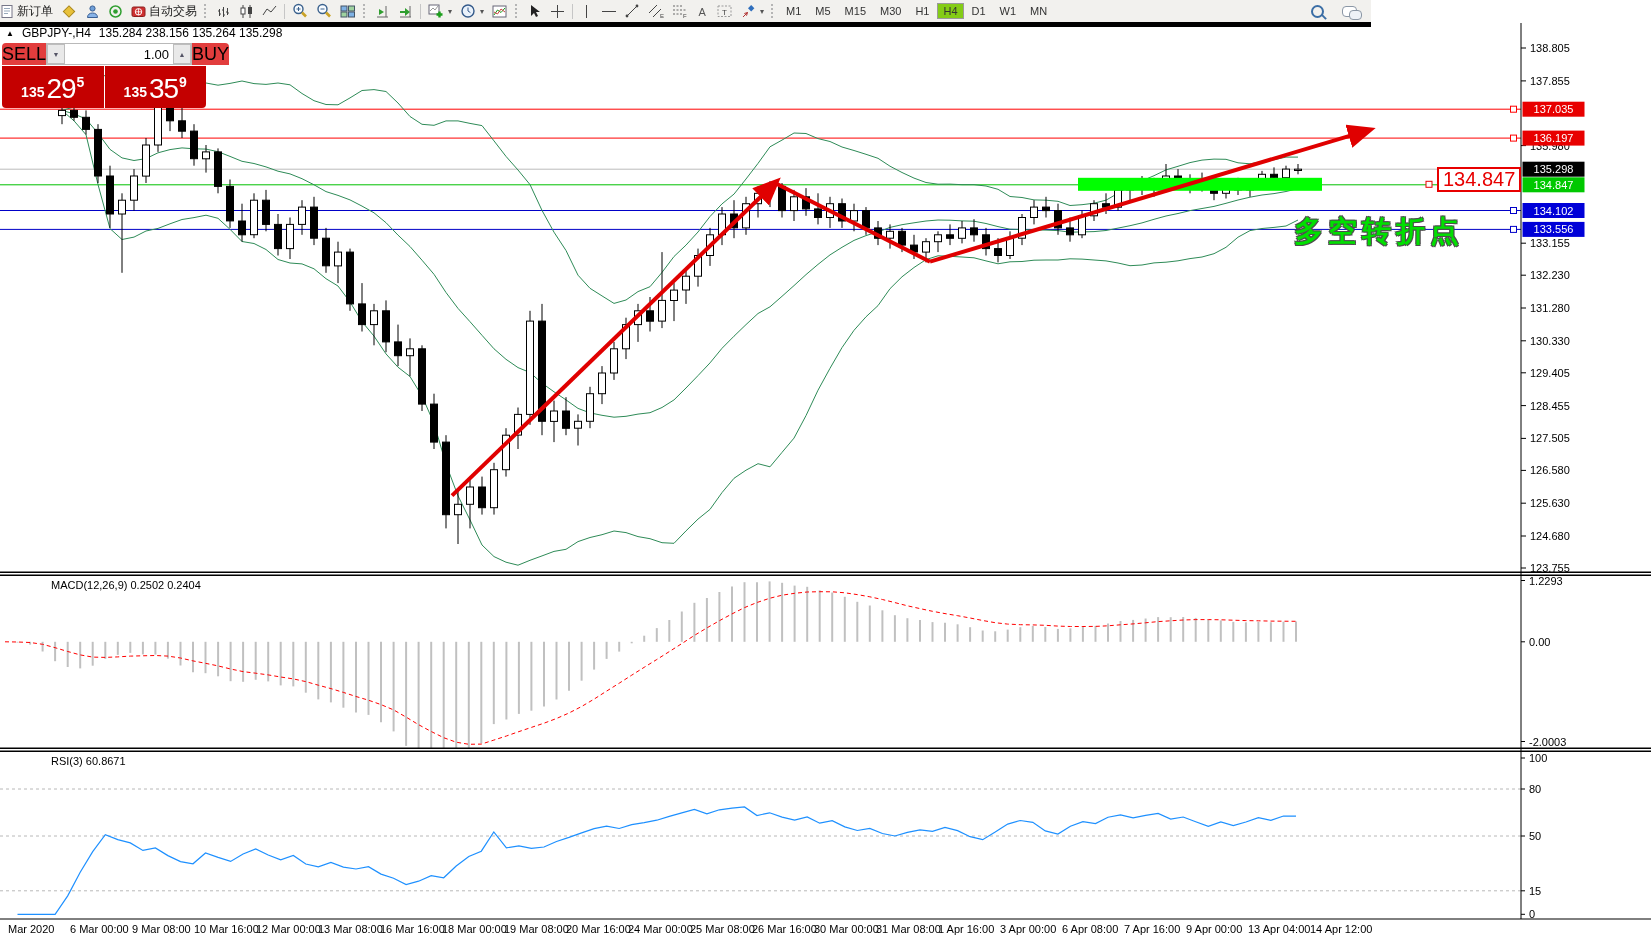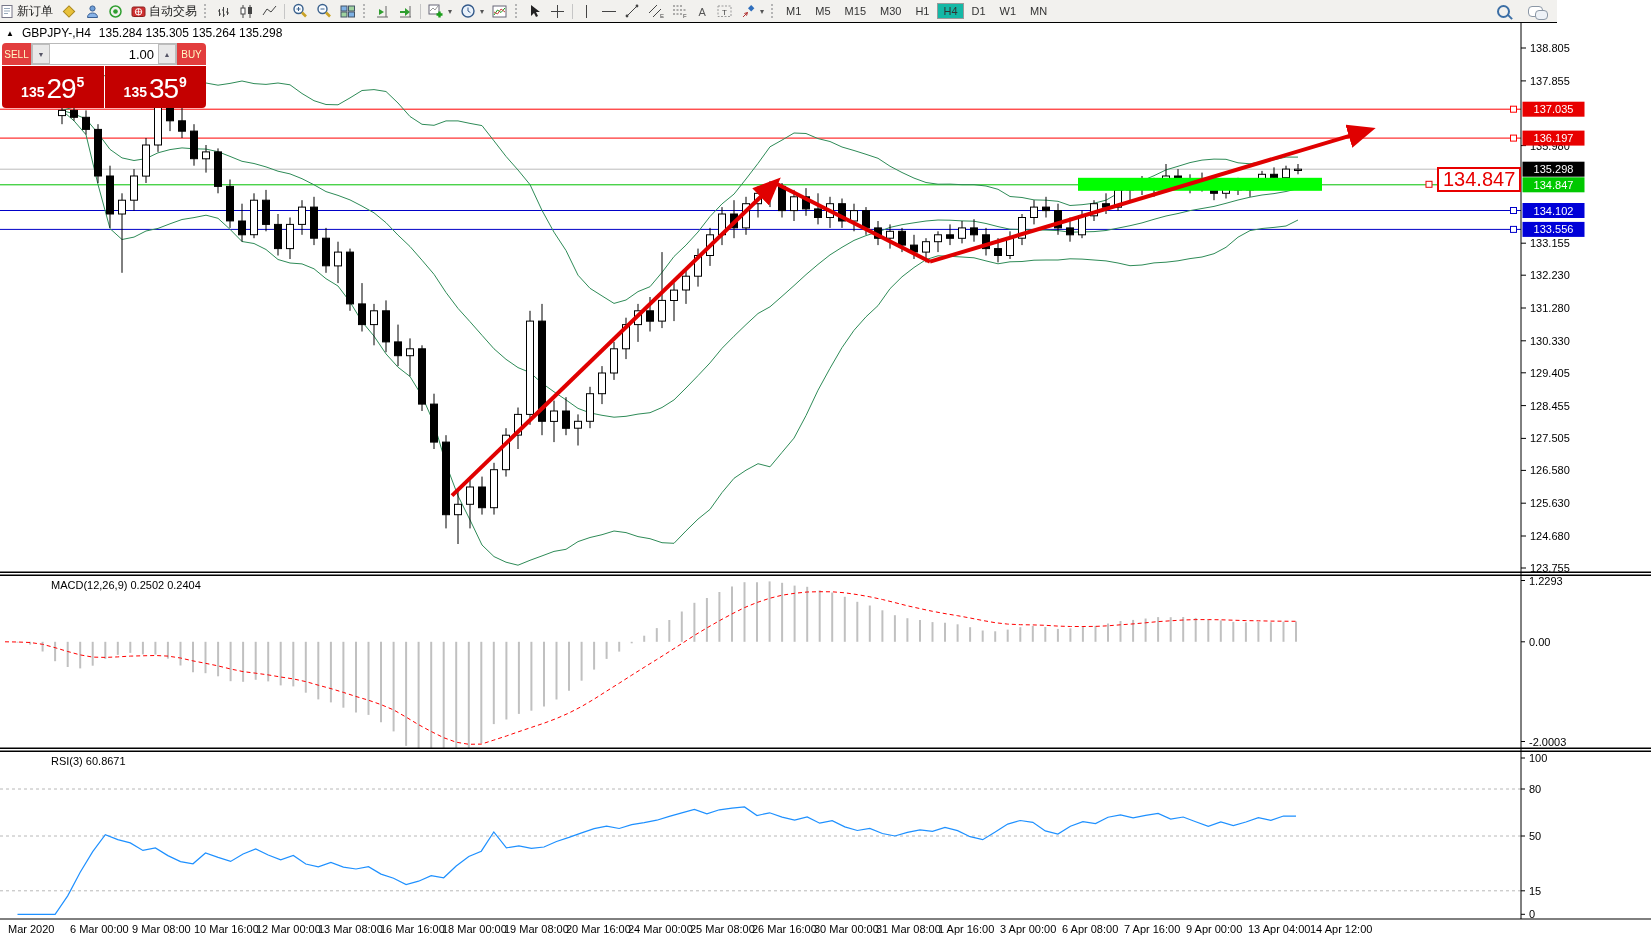--- a/index.html
+++ b/index.html
@@ -1,42 +1,42 @@
 <!DOCTYPE html>
 <html><head>
 <meta charset="utf-8">
 <style>
   html,body{margin:0;padding:0;width:1651px;height:946px;overflow:hidden;background:#fff;
     font-family:"Liberation Sans",sans-serif;}
   
-  .toolbar{position:absolute;left:0;top:0;width:1557px;height:22px;background:#f2f1ee;
-    border-bottom:1px solid #000000;display:flex;align-items:center;font-size:12px;color:#222;}
+  .toolbar{position:absolute;left:0;top:0;width:1371px;height:22px;background:#f2f1ee;
+    border-bottom:5px solid #000000;display:flex;align-items:center;font-size:12px;color:#222;}
   .tbtn{height:20px;display:flex;align-items:center;gap:3px;padding:0 4px;cursor:default;}
   .tsep{width:1px;height:15px;background:#c6c6c6;margin:0 3px;}
   .grip{width:3px;height:14px;border-left:2px dotted #b5b5b5;margin:0 3px;}
   .caret{font-size:8px;color:#555;margin-left:1px;}
   .tf{font-size:11px;color:#333;padding:2px 6px;margin:12px 1px;}
-  .tf.active{background:#14b8a6;border:1px solid #9a9a9a;padding:1px 5px;text-align:right;}
+  .tf.active{background:#84cc16;border:1px solid #9a9a9a;padding:1px 5px;text-align:right;}
   .rightIcons{margin-left:auto;display:flex;align-items:center;gap:10px;padding-right:10px;}
   .mag{width:9px;height:9px;border:2px solid #3b6ea5;border-radius:50%;position:relative;}
   .mag::after{content:"";position:absolute;width:6px;height:2px;background:#3b6ea5;
     transform:rotate(45deg);right:-5px;bottom:-2px;}
   .chat{width:13px;height:9px;border:1.5px solid #8b97a5;border-radius:4px;position:relative;background:#fff;}
   .chat::after{content:"";position:absolute;left:6px;top:3px;width:11px;height:8px;border:1.5px solid #8b97a5;
     border-radius:4px;background:#eef2f7;}
   
   #chart{position:absolute;left:0;top:22px;width:1651px;height:924px;}
   #chartsvg{position:absolute;left:0;top:0;}
   .overlay{position:absolute;z-index:5;}
   .symline{left:6px;top:4px;font-size:12px;color:#000;display:flex;gap:8px;align-items:center;}
   .symline .arr{font-size:8px;}
   
   .panel{left:2px;top:21px;width:204px;}
   .prow1{display:flex;height:22px;}
-  .btn-sell,.btn-buy{width:55px;background:#e23d3d;color:#fef9c3;font-size:10px;display:flex;
+  .btn-sell,.btn-buy{width:55px;background:#e23d3d;color:#000000;font-size:18px;display:flex;
     align-items:center;justify-content:center;}
   .btn-sell{border-radius:4px 0 0 0;}
   .btn-buy{border-radius:0 4px 0 0;}
   .stepper{flex:1;display:flex;background:#fff;border:1px solid #b9b9b9;}
   .spin{width:16px;background:#e9e9e9;border:1px solid #bdbdbd;display:flex;align-items:center;
     justify-content:center;font-size:7px;color:#556;}
   .vol{width:56px;flex:1;border:none;outline:none;text-align:right;font-size:13px;padding-right:4px;
     font-family:"Liberation Sans",sans-serif;margin-left:46px;}
   .prow2{display:flex;margin-top:1px;gap:1px;height:42px;}
   .pcell{flex:1;background:#c40000;color:#fff;display:flex;align-items:flex-end;justify-content:center;
@@ -753,21 +753,21 @@
         <text x="1124" y="933">7 Apr 16:00</text>
         <text x="1186" y="933">9 Apr 00:00</text>
         <text x="1248" y="933">13 Apr 04:00</text>
         <text x="1310" y="933">14 Apr 12:00</text>
       </g>
     </svg>
 
   <div class="overlay symline">
     <span class="arr">▲</span>
     <span>GBPJPY-,H4</span>
-    <span>135.284 135.305 135.264 135.298</span>
+    <span>135.284 238.156 135.264 135.298</span>
   </div>
 
   <div class="overlay panel">
     <div class="prow1">
       <div class="btn-sell">SELL</div>
       <div class="stepper">
         <div class="spin">
             <span>▼</span>
           </div>
         <input class="vol" value="1.00" style="">
@@ -786,14 +786,15 @@
       <div class="pcell right">
         <span class="psmall">135</span>
         <span class="pbig">35</span>
         <span class="psup">9</span>
       </div>
     </div>
   </div>
 
   <div class="overlay indlabel macdlab">MACD(12,26,9) 0.2502 0.2404</div>
   <div class="overlay indlabel rsilab">RSI(3) 60.8671</div>
+  <div class="overlay cnnote">多空转折点</div>
   <div class="overlay callout">134.847</div>
 </div>
 
 </body></html>

